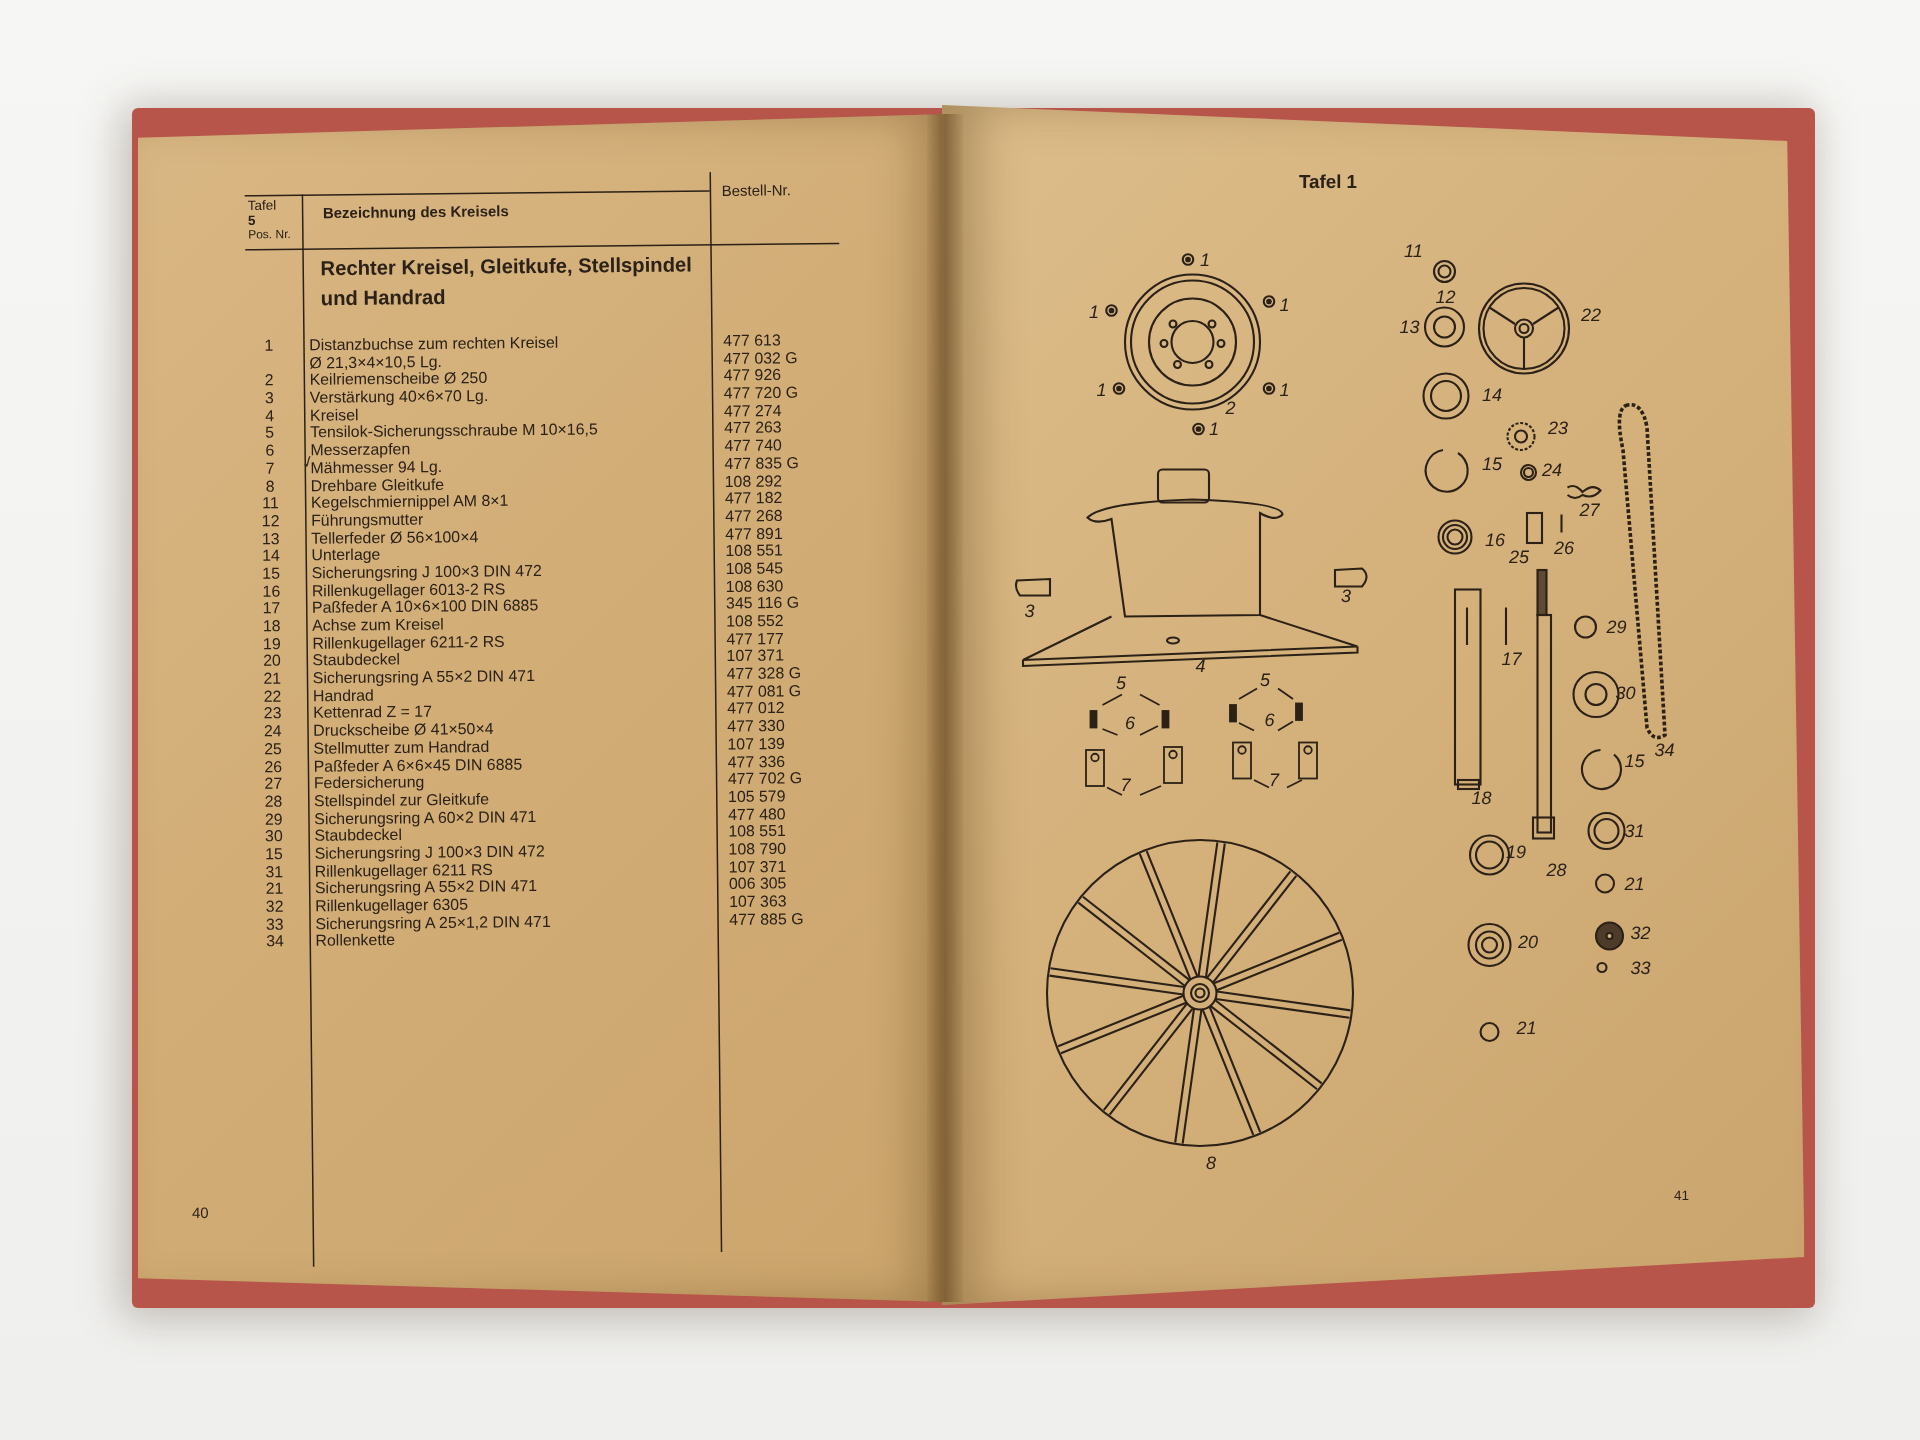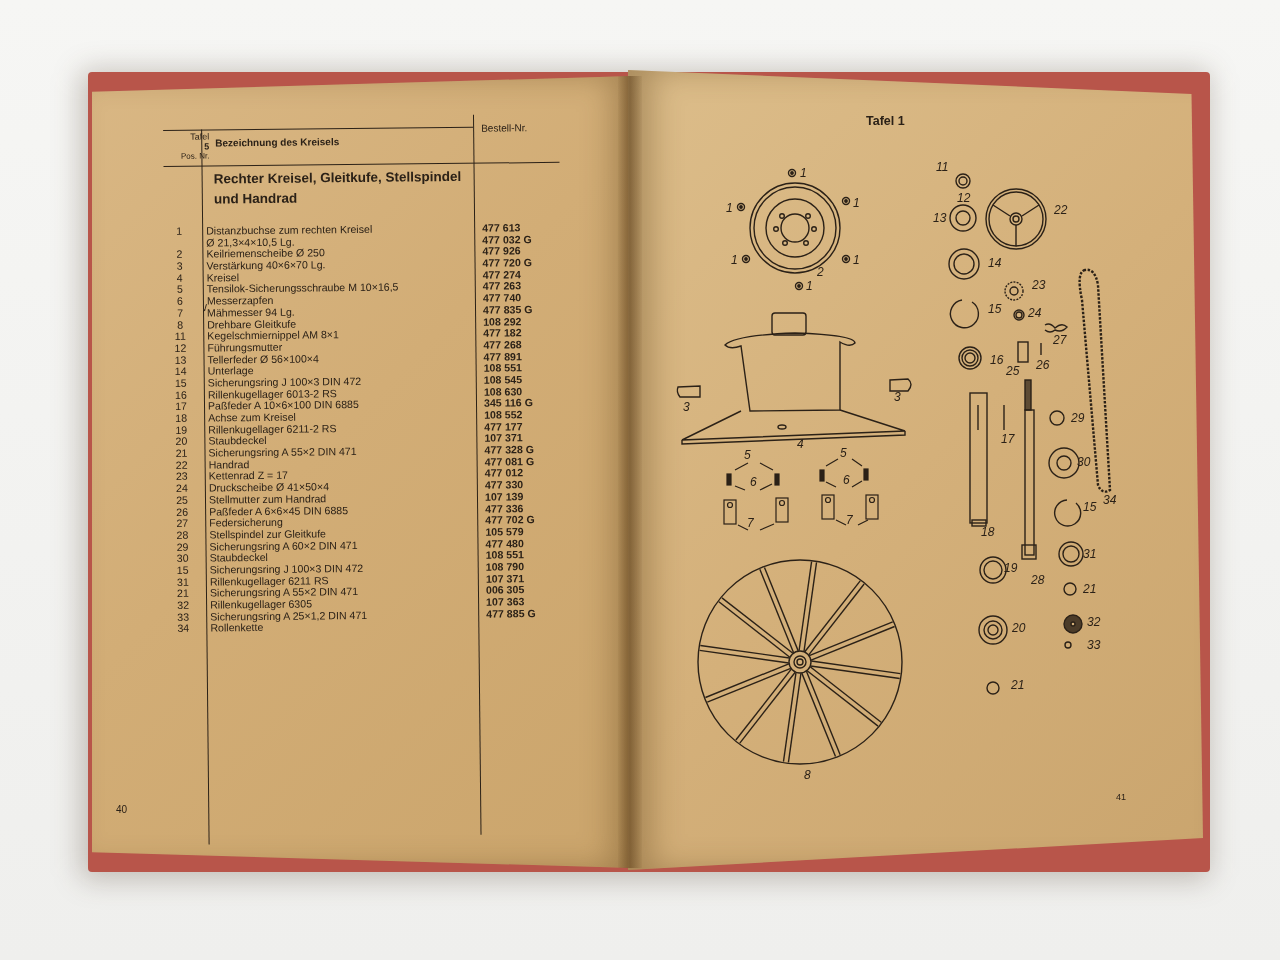--- a/index.html
+++ b/index.html
@@ -10,29 +10,29 @@
   .page{position:absolute;background:linear-gradient(135deg,#d9b784 0%,#d2ad76 45%,#cba56c 100%);}
   .page-left{left:92px;top:76px;width:540px;height:792px;clip-path:polygon(0 2%,100% 0,100% 100%,0 98%);box-shadow:inset -20px 0 30px rgba(90,60,20,0.35);}
   .page-right{left:628px;top:70px;width:575px;height:800px;clip-path:polygon(0 0,98% 3%,100% 96%,0 100%);background:linear-gradient(135deg,#dcbd8a 0%,#d4b07a 50%,#caa56e 100%);box-shadow:inset 24px 0 30px rgba(90,60,20,0.35);}
   .gutter{position:absolute;left:618px;top:76px;width:24px;height:792px;background:linear-gradient(90deg,rgba(80,50,15,0.05),rgba(80,50,15,0.45),rgba(80,50,15,0.05));}
   .ink{color:#2b2117;}
   
   .tbl{position:absolute;left:163px;top:118px;width:396px;height:730px;transform:rotate(-0.6deg);transform-origin:left top;}
   .hdr-line-top{position:absolute;left:0;top:12px;width:310px;height:0;border-top:1.5px solid #2b2117;}
   .hdr-line-bottom{position:absolute;left:0;top:48px;width:396px;height:0;border-top:1.5px solid #2b2117;}
   .vline{position:absolute;border-left:1.5px solid #2b2117;}
-  .h-tafel{position:absolute;left:12px;top:14px;width:34px;text-align:right;font-size:9px;line-height:10px;}
+  .h-tafel{position:absolute;left:2px;top:14px;width:34px;text-align:left;font-size:9px;line-height:10px;}
   .h-bez{position:absolute;left:52px;top:20px;font-size:10px;font-weight:bold;}
   .h-best{position:absolute;left:318px;top:8px;font-size:10px;}
   .section-title{position:absolute;left:50px;top:52px;font-size:13.5px;font-weight:bold;line-height:20px;width:260px;}
   .rows{position:absolute;left:0;top:108px;width:396px;}
   .row{position:relative;height:11.7px;font-size:10.6px;line-height:11.7px;white-space:nowrap;}
   .row .pos{position:absolute;left:0;width:30px;text-align:center;}
   .row .desc{position:absolute;left:42px;}
-  .row .nr{position:absolute;left:318px;font-weight:bold;}
+  .row .nr{position:absolute;left:318px;}
   .check{position:absolute;left:36px;top:184px;font-size:11px;color:#3a2e22;transform:rotate(-20deg);}
   .pgnum{position:absolute;font-size:10px;color:#2b2117;}
   
   .tafel-title{position:absolute;left:866px;top:114px;font-size:12.5px;font-weight:bold;color:#2b2117;}
   .lbl{position:absolute;font-size:12px;font-style:italic;color:#2b2117;}
   svg{position:absolute;left:0;top:0;}
 </style>
 </head>
 <body>
 
@@ -229,21 +229,21 @@
         <span class="nr">477 885 G</span>
       </div>
       <div class="row">
         <span class="pos">34</span>
         <span class="desc">Rollenkette</span>
         <span class="nr"></span>
       </div>
     </div>
 </div>
 
-<div class="pgnum" style="left:116px;top:804px;text-align:right;">40</div>
+<div class="pgnum" style="left:128px;top:804px;text-align:right;">40</div>
 <div class="pgnum" style="left:1116px;top:792px;font-size:9px;">41</div>
 
 <div class="tafel-title">Tafel 1</div>
 
 <svg width="1280" height="960" stroke="#2b2117" fill="none" stroke-width="1.4">
 
   <g>
     <circle cx="795" cy="228" r="45"></circle>
       <circle cx="795" cy="228" r="41"></circle>
     <circle cx="795" cy="228" r="29"></circle>

